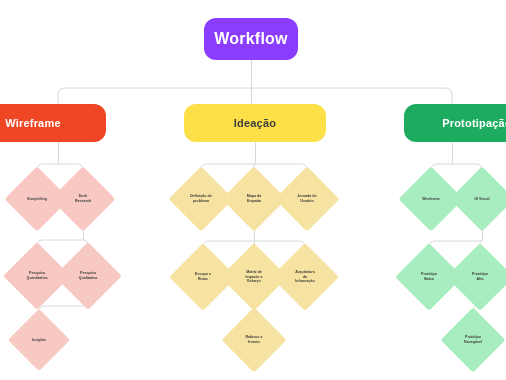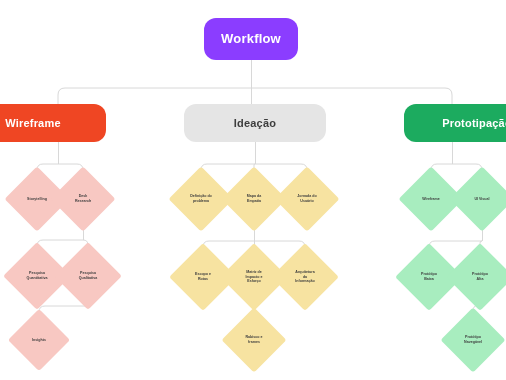--- a/index.html
+++ b/index.html
@@ -18,21 +18,21 @@
 
   
   .rect {
     display:flex; align-items:center; justify-content:center;
     border-radius:12px;
     font-weight:bold;
     text-align:center;
     line-height:1.1;
     padding:0 10px;
   }
-  .rect.root { font-size:13px; letter-spacing:.2px; }
+  .rect.root { font-size:16px; letter-spacing:.2px; }
   .rect.branch { font-size:11px; letter-spacing:.2px; }
 
   
   .diamond { display:block; }
   .diamond .shape {
     position:absolute; inset:0;
     transform:rotate(45deg);
     border-radius:3px;
   }
   .diamond .label {
@@ -82,21 +82,21 @@
       <path d="M 482 241 H 482 Q 480 241 480 243 V 253" fill="none" stroke="#d8d8d8" stroke-width="1"></path>
       <line x1="480" y1="301" x2="480" y2="305" stroke="#d8d8d8" stroke-width="1" shape-rendering="crispEdges"></line>
       <path d="M 480 305 H 479 Q 473 305 473 311 V 317" fill="none" stroke="#d8d8d8" stroke-width="1"></path>
     </svg>
 <div class="node rect root" style="left: 204px; top: 18px; width: 94px; height: 42px; background: rgb(139, 61, 255); color: rgb(255, 255, 255);">
       <span>Workflow</span>
     </div>
     <div class="node rect branch" style="left: -40px; top: 104px; width: 146px; height: 38px; background: rgb(239, 70, 35); color: rgb(255, 255, 255);">
       <span>Wireframe</span>
     </div>
-    <div class="node rect branch" style="left: 184px; top: 104px; width: 142px; height: 38px; background: #e5e5e5; color: rgb(61, 61, 61);">
+    <div class="node rect branch" style="left: 184px; top: 104px; width: 142px; height: 38px; background: #fde047; color: rgb(61, 61, 61);">
       <span>Ideação</span>
     </div>
     <div class="node rect branch" style="left: 404px; top: 104px; width: 146px; height: 38px; background: rgb(28, 171, 95); color: rgb(255, 255, 255);">
       <span>Prototipação</span>
     </div>
     <div class="node diamond" style="left: 14px; top: 176px; width: 46px; height: 46px;">
       <div class="shape" style="background: rgb(248, 200, 194);"></div>
       <div class="label">Storytelling</div>
     </div>
     <div class="node diamond" style="left: 60px; top: 176px; width: 46px; height: 46px;">

